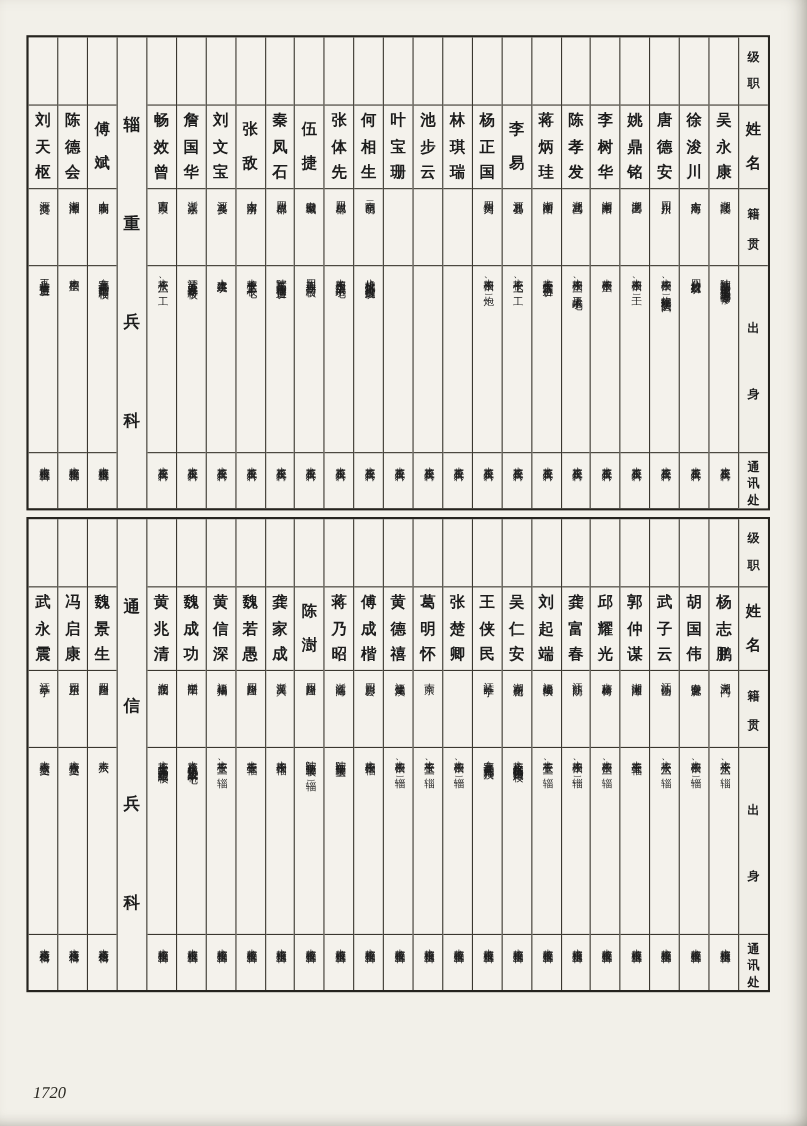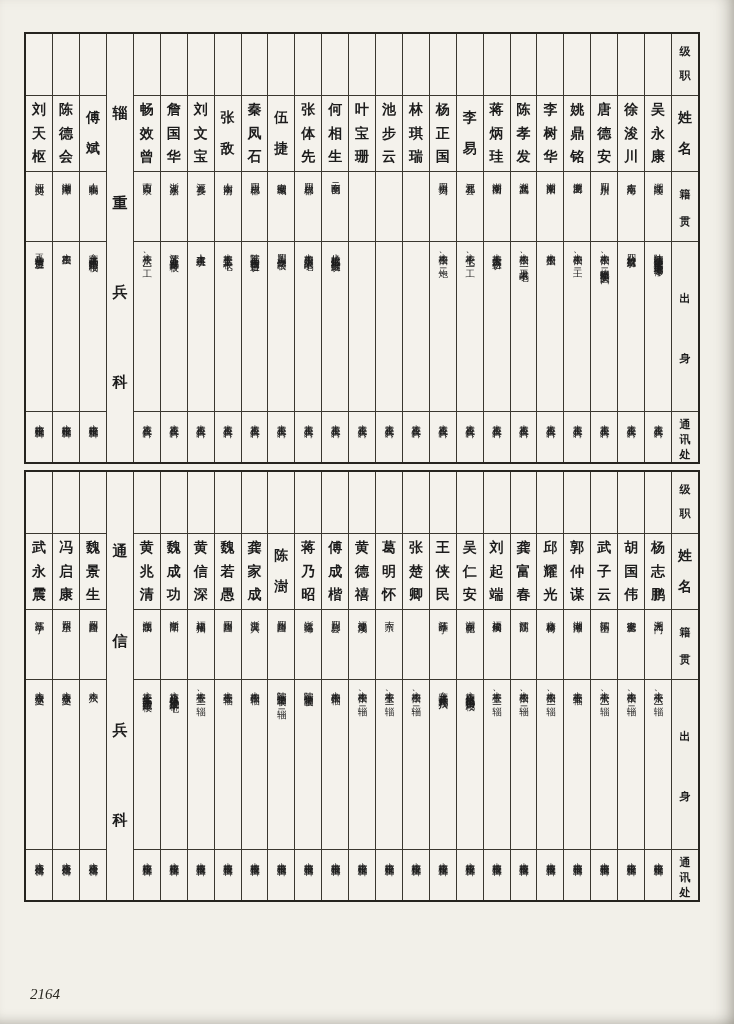--- a/index.html
+++ b/index.html
@@ -1122,14 +1122,14 @@
           </div>
           <div class="cell origin">
             <div class="vtext">本校六交通</div>
           </div>
           <div class="cell address">
             <div class="vtext">本校通信科</div>
           </div>
         </div>
       </div>
   </div>
-  <div class="page-number">2164</div>
+  <div class="page-number">1720</div>
 </div>
 
 </body></html>

